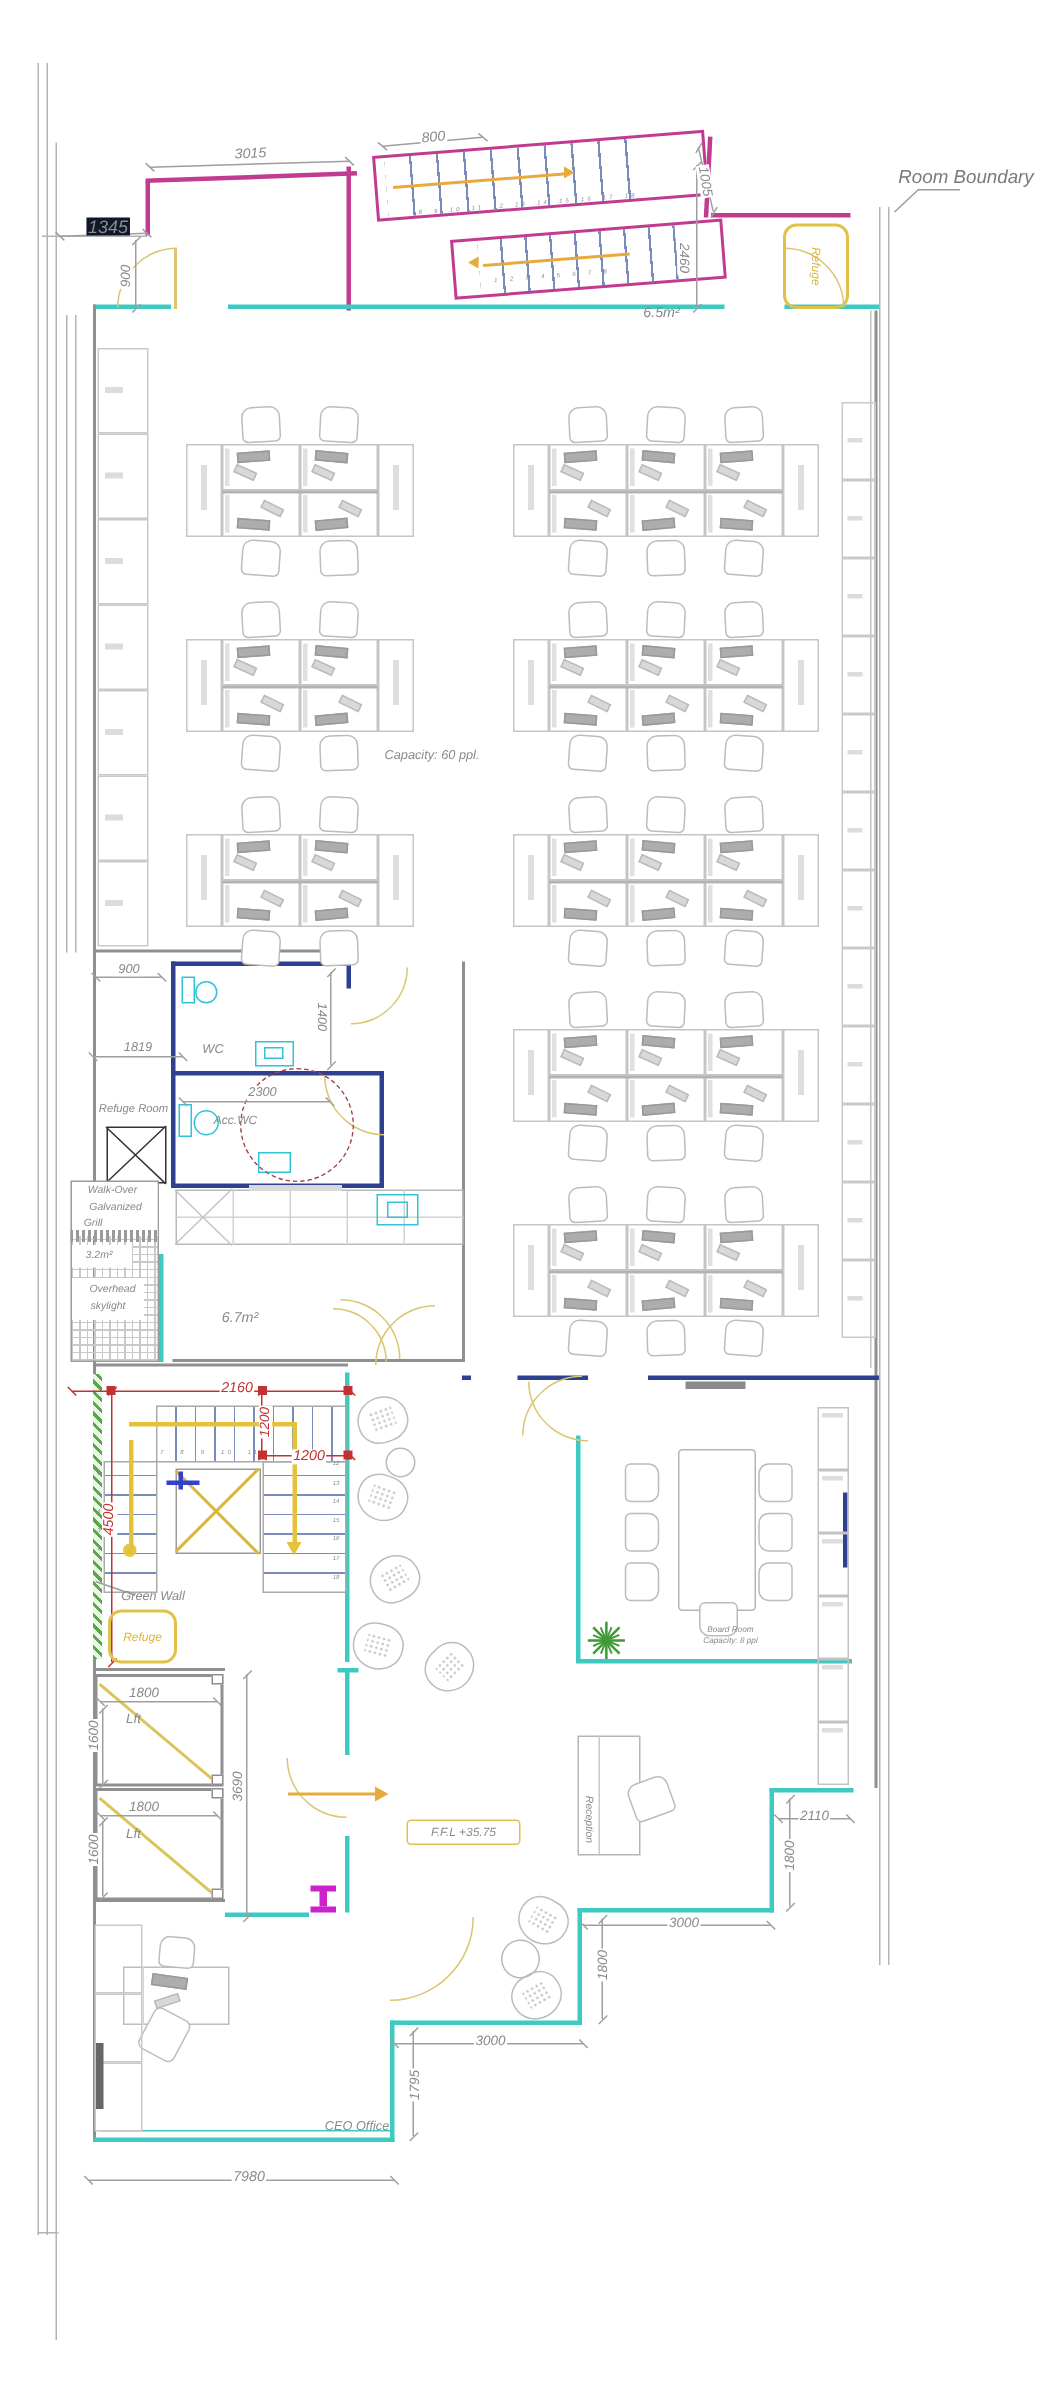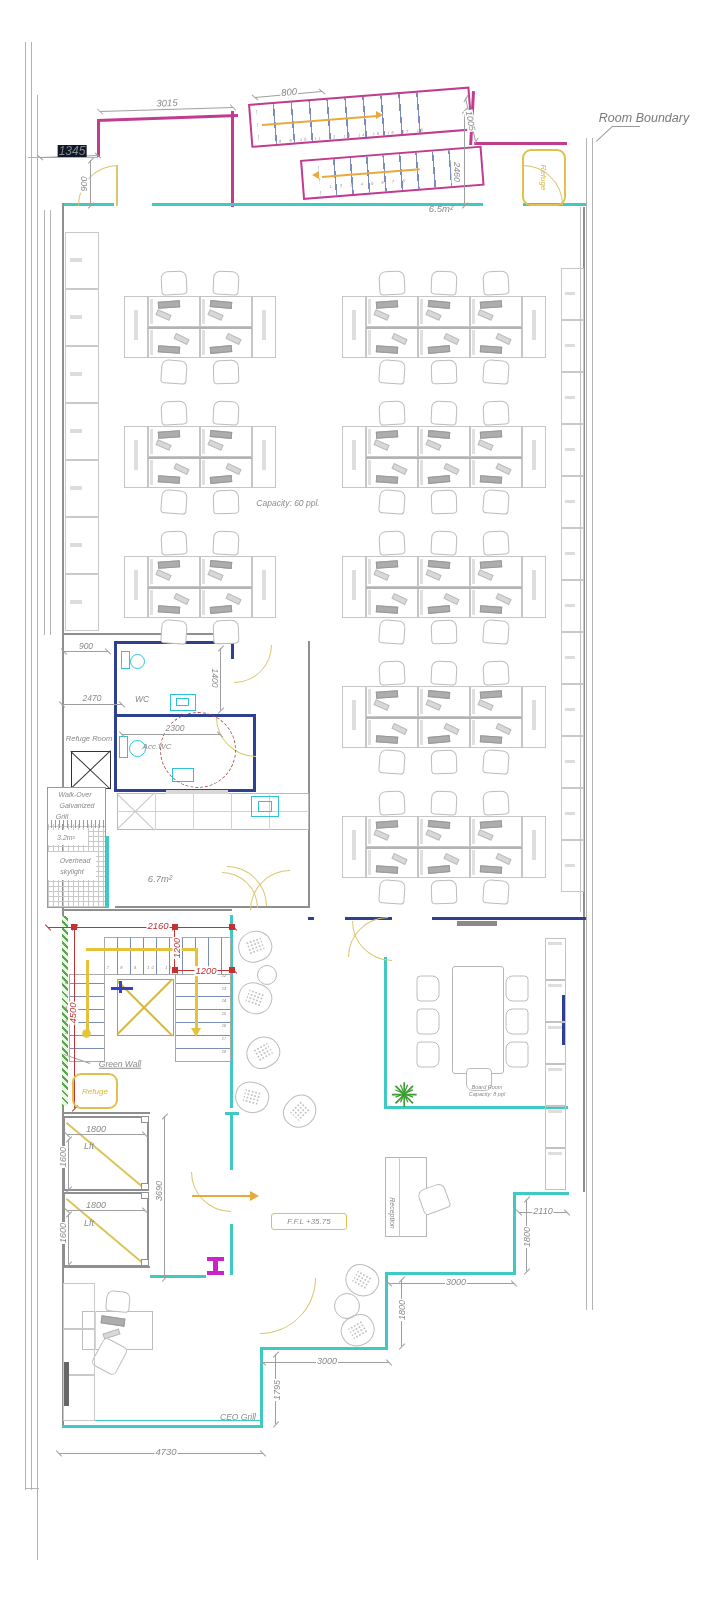--- a/index.html
+++ b/index.html
@@ -578,54 +578,54 @@
     <div class="ann" style="left: 289px; top: 92px; font-size: 9.5px; color: rgb(138, 138, 138); transform: translate(-50%, -50%) rotate(-5deg); background: rgb(255, 255, 255); padding: 0px 1px;">800</div>
     <div class="ann" style="left: 470px; top: 121px; font-size: 9px; color: rgb(138, 138, 138); transform: translate(-50%, -50%) rotate(80deg); background: rgb(255, 255, 255); padding: 0px 1px;">1005</div>
     <div class="ann" style="left: 456px; top: 172px; font-size: 9px; color: rgb(138, 138, 138); transform: translate(-50%, -50%) rotate(90deg); background: rgb(255, 255, 255); padding: 0px 1px;">2460</div>
     <div class="ann" style="left: 72px; top: 151px; font-size: 12px; color: rgb(138, 138, 138); transform: translate(-50%, -50%); background: #0f172a; padding: 0px 1px;">1345</div>
     <div class="ann" style="left: 84px; top: 184px; font-size: 9px; color: rgb(138, 138, 138); transform: translate(-50%, -50%) rotate(-90deg); background: rgb(255, 255, 255); padding: 0px 1px;">900</div>
     <div class="ann" style="left: 441px; top: 175px; font-size: 9.5px; color: rgb(138, 138, 138); transform: translate(-50%, -50%); margin-top: 34px;">6.5m²</div>
     <div class="ann" style="left: 288px; top: 503px; font-size: 8.5px; color: rgb(138, 138, 138); transform: translate(-50%, -50%);">Capacity: 60 ppl.</div>
     <div class="ann" style="left: 86px; top: 646px; font-size: 8.5px; color: rgb(138, 138, 138); transform: translate(-50%, -50%); background: rgb(255, 255, 255); padding: 0px 1px;">900</div>
     <div class="ann" style="left: 142px; top: 699px; font-size: 8.5px; color: rgb(138, 138, 138); transform: translate(-50%, -50%);">WC</div>
     <div class="ann" style="left: 215px; top: 678px; font-size: 8.5px; color: rgb(138, 138, 138); transform: translate(-50%, -50%) rotate(90deg); background: rgb(255, 255, 255); padding: 0px 1px;">1400</div>
-    <div class="ann" style="left: 92px; top: 698px; font-size: 8.5px; color: rgb(138, 138, 138); transform: translate(-50%, -50%); background: rgb(255, 255, 255); padding: 0px 1px;">2470</div>
+    <div class="ann" style="left: 92px; top: 698px; font-size: 8.5px; color: rgb(138, 138, 138); transform: translate(-50%, -50%); background: rgb(255, 255, 255); padding: 0px 1px;">1819</div>
     <div class="ann" style="left: 175px; top: 728px; font-size: 8.5px; color: rgb(138, 138, 138); transform: translate(-50%, -50%); background: rgb(255, 255, 255); padding: 0px 1px;">2300</div>
     <div class="ann" style="left: 89px; top: 739px; font-size: 7.5px; color: rgb(138, 138, 138); transform: translate(-50%, -50%);">Refuge Room</div>
     <div class="ann" style="left: 157px; top: 747px; font-size: 8px; color: rgb(138, 138, 138); transform: translate(-50%, -50%);">Acc.WC</div>
     <div class="ann" style="left: 75px; top: 794px; font-size: 7px; color: rgb(138, 138, 138); transform: translate(-50%, -50%);">Walk-Over</div>
     <div class="ann" style="left: 77px; top: 805px; font-size: 7px; color: rgb(138, 138, 138); transform: translate(-50%, -50%);">Galvanized</div>
     <div class="ann" style="left: 62px; top: 816px; font-size: 7px; color: rgb(138, 138, 138); transform: translate(-50%, -50%);">Grill</div>
     <div class="ann" style="left: 66px; top: 837px; font-size: 7px; color: rgb(138, 138, 138); transform: translate(-50%, -50%);">3.2m²</div>
     <div class="ann" style="left: 75px; top: 860px; font-size: 7px; color: rgb(138, 138, 138); transform: translate(-50%, -50%);">Overhead</div>
     <div class="ann" style="left: 72px; top: 871px; font-size: 7px; color: rgb(138, 138, 138); transform: translate(-50%, -50%);">skylight</div>
     <div class="ann" style="left: 160px; top: 879px; font-size: 9.5px; color: rgb(138, 138, 138); transform: translate(-50%, -50%);">6.7m²</div>
     <div class="ann" style="left: 158px; top: 926px; font-size: 9.5px; color: rgb(194, 50, 50); transform: translate(-50%, -50%); background: rgb(255, 255, 255); padding: 0px 1px;">2160</div>
     <div class="ann" style="left: 177px; top: 948px; font-size: 9px; color: rgb(194, 50, 50); transform: translate(-50%, -50%) rotate(-90deg); background: rgb(255, 255, 255); padding: 0px 1px;">1200</div>
     <div class="ann" style="left: 206px; top: 971px; font-size: 9.5px; color: rgb(194, 50, 50); transform: translate(-50%, -50%); background: rgb(255, 255, 255); padding: 0px 1px;">1200</div>
     <div class="ann" style="left: 73px; top: 1013px; font-size: 9.5px; color: rgb(194, 50, 50); transform: translate(-50%, -50%) rotate(-90deg); background: rgb(255, 255, 255); padding: 0px 1px;">4500</div>
-    <div class="ann" style="left: 120px; top: 1064px; font-size: 8.5px; color: rgb(138, 138, 138); transform: translate(-50%, -50%); text-decoration: underline;">Green Wall</div>
+    <div class="ann" style="left: 102px; top: 1064px; font-size: 8.5px; color: rgb(138, 138, 138); transform: translate(-50%, -50%);">Green Wall</div>
     <div class="ann" style="left: 96px; top: 1129px; font-size: 9px; color: rgb(138, 138, 138); transform: translate(-50%, -50%); background: rgb(255, 255, 255); padding: 0px 1px;">1800</div>
     <div class="ann" style="left: 89px; top: 1146px; font-size: 9px; color: rgb(138, 138, 138); transform: translate(-50%, -50%);">Lft</div>
     <div class="ann" style="left: 63px; top: 1157px; font-size: 9px; color: rgb(138, 138, 138); transform: translate(-50%, -50%) rotate(-90deg); background: rgb(255, 255, 255); padding: 0px 1px;">1600</div>
     <div class="ann" style="left: 96px; top: 1205px; font-size: 9px; color: rgb(138, 138, 138); transform: translate(-50%, -50%); background: rgb(255, 255, 255); padding: 0px 1px;">1800</div>
     <div class="ann" style="left: 89px; top: 1223px; font-size: 9px; color: rgb(138, 138, 138); transform: translate(-50%, -50%);">Lft</div>
     <div class="ann" style="left: 63px; top: 1233px; font-size: 9px; color: rgb(138, 138, 138); transform: translate(-50%, -50%) rotate(-90deg); background: rgb(255, 255, 255); padding: 0px 1px;">1600</div>
     <div class="ann" style="left: 159px; top: 1191px; font-size: 9px; color: rgb(138, 138, 138); transform: translate(-50%, -50%) rotate(-90deg); background: rgb(255, 255, 255); padding: 0px 1px;">3690</div>
     <div class="ann" style="left: 392px; top: 1213px; font-size: 7px; color: rgb(138, 138, 138); transform: translate(-50%, -50%) rotate(90deg);">Reception</div>
     <div class="ann" style="left: 487px; top: 1088px; font-size: 5.5px; color: rgb(138, 138, 138); transform: translate(-50%, -50%);">Board Room</div>
     <div class="ann" style="left: 487px; top: 1095px; font-size: 5.5px; color: rgb(138, 138, 138); transform: translate(-50%, -50%);">Capacity: 8 ppl</div>
     <div class="ann" style="left: 543px; top: 1211px; font-size: 9px; color: rgb(138, 138, 138); transform: translate(-50%, -50%); background: rgb(255, 255, 255); padding: 0px 1px;">2110</div>
     <div class="ann" style="left: 527px; top: 1237px; font-size: 9px; color: rgb(138, 138, 138); transform: translate(-50%, -50%) rotate(-90deg); background: rgb(255, 255, 255); padding: 0px 1px;">1800</div>
     <div class="ann" style="left: 456px; top: 1282px; font-size: 9px; color: rgb(138, 138, 138); transform: translate(-50%, -50%); background: rgb(255, 255, 255); padding: 0px 1px;">3000</div>
     <div class="ann" style="left: 402px; top: 1310px; font-size: 9px; color: rgb(138, 138, 138); transform: translate(-50%, -50%) rotate(-90deg); background: rgb(255, 255, 255); padding: 0px 1px;">1800</div>
     <div class="ann" style="left: 327px; top: 1361px; font-size: 9px; color: rgb(138, 138, 138); transform: translate(-50%, -50%); background: rgb(255, 255, 255); padding: 0px 1px;">3000</div>
     <div class="ann" style="left: 277px; top: 1390px; font-size: 9px; color: rgb(138, 138, 138); transform: translate(-50%, -50%) rotate(-90deg); background: rgb(255, 255, 255); padding: 0px 1px;">1795</div>
-    <div class="ann" style="left: 238px; top: 1417px; font-size: 8.5px; color: rgb(138, 138, 138); transform: translate(-50%, -50%);">CEO Grill</div>
-    <div class="ann" style="left: 166px; top: 1452px; font-size: 9.5px; color: rgb(138, 138, 138); transform: translate(-50%, -50%); background: rgb(255, 255, 255); padding: 0px 1px;">4730</div>
+    <div class="ann" style="left: 238px; top: 1417px; font-size: 8.5px; color: rgb(138, 138, 138); transform: translate(-50%, -50%);">CEO Office</div>
+    <div class="ann" style="left: 166px; top: 1452px; font-size: 9.5px; color: rgb(138, 138, 138); transform: translate(-50%, -50%); background: rgb(255, 255, 255); padding: 0px 1px;">7980</div>
     <div class="ann" style="left: 352px; top: 136px; font-size: 4px; color: rgb(138, 138, 138); letter-spacing: 2px; transform: translate(-50%, -50%) rotate(-4.5deg);">8  9  10  11  12  13  14  15  16  17  18</div>
     <div class="ann" style="left: 368px; top: 184px; font-size: 4px; color: rgb(138, 138, 138); letter-spacing: 2px; transform: translate(-50%, -50%) rotate(-4.5deg);">1  2  3  4  5  6  7  8</div>
     <div class="ann" style="left: 140px; top: 968px; font-size: 4px; color: rgb(138, 138, 138); letter-spacing: 2px; transform: translate(-50%, -50%);">7   8   9   10   11</div>
     <div class="ann" style="left: 224px; top: 1014px; font-size: 4px; color: rgb(138, 138, 138); white-space: pre-line; line-height: 12.6px; text-align: center; transform: translate(-50%, -50%);">12
 13
 14
 15
 16
 17
 18</div>

